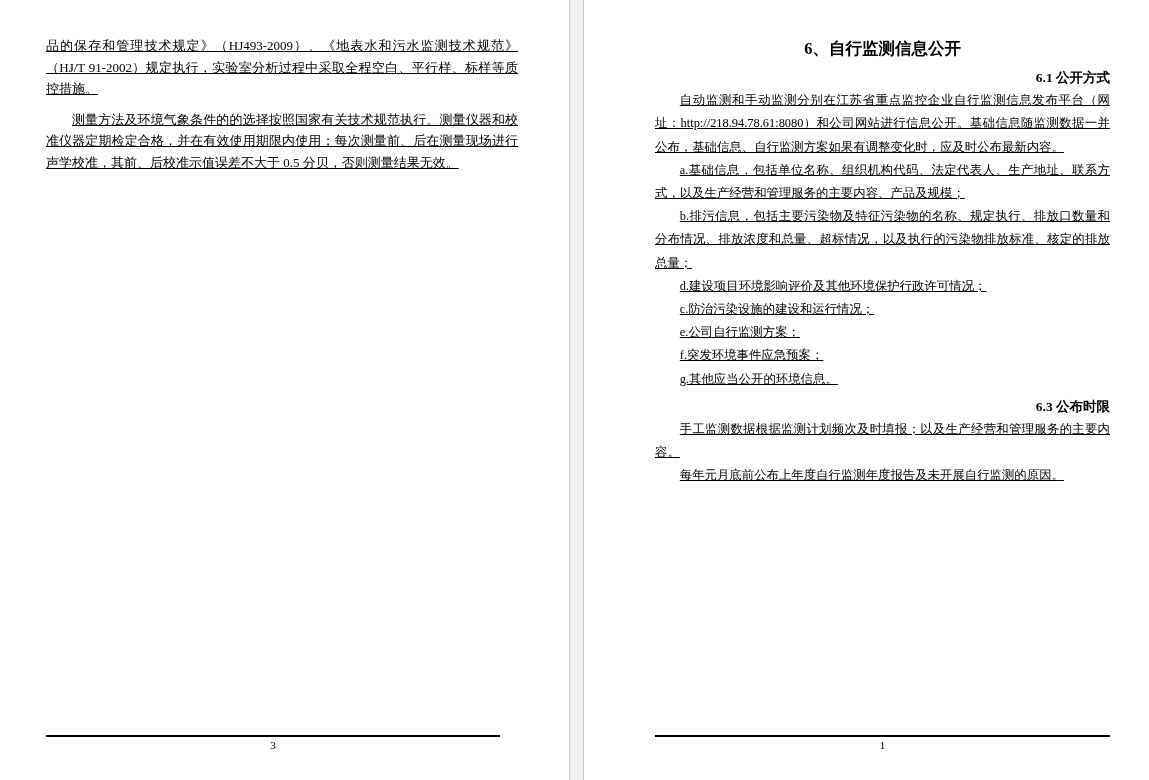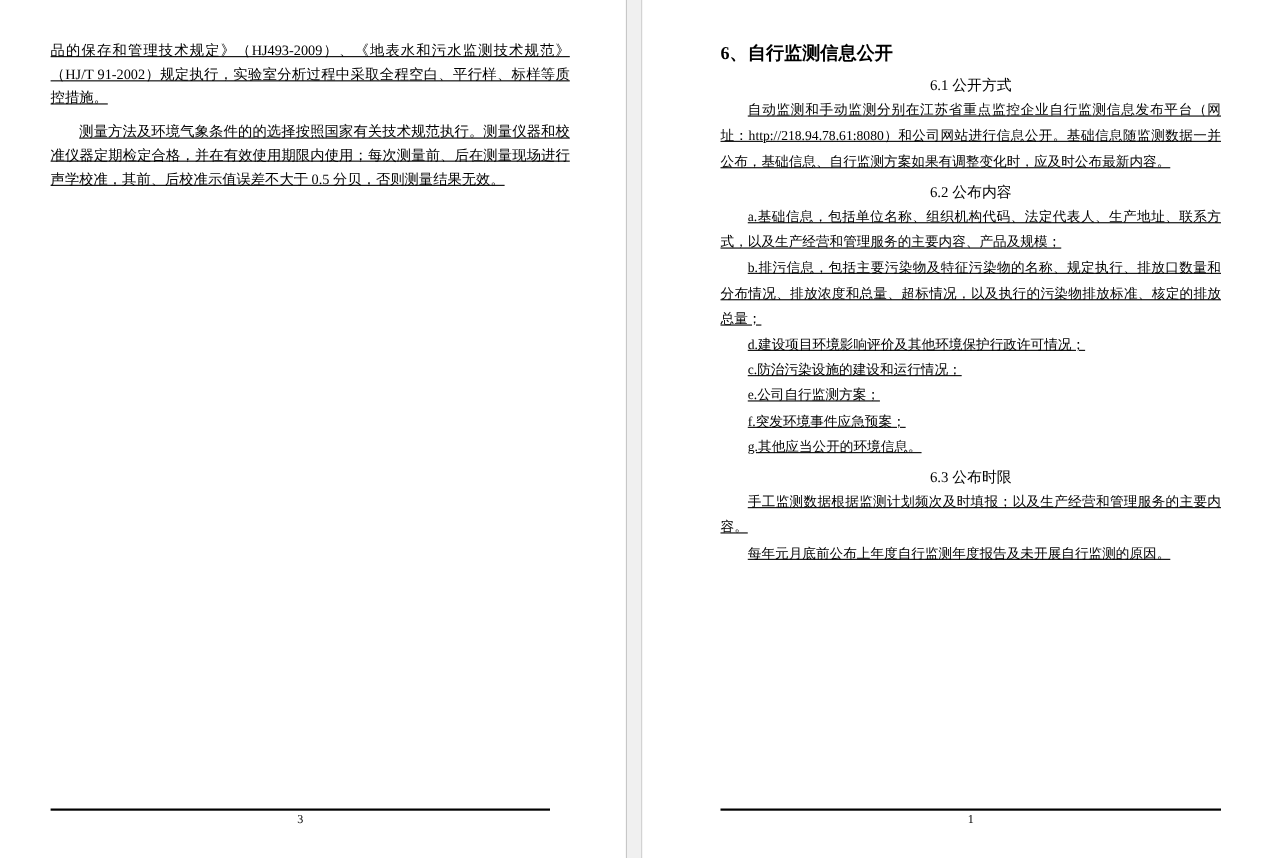--- a/index.html
+++ b/index.html
@@ -59,28 +59,28 @@
     width: 455px;
     font-size: 12.4px;
     line-height: 23.2px;
     text-align: justify;
   }
   .h1 {
     font-size: 16.5px;
     font-weight: bold;
     line-height: 22px;
     margin: 0 0 6px 0;
-    text-align: left;
+    text-align: center;
   }
   .h2 {
     font-size: 13.5px;
-    font-weight: normal;
+    font-weight: bold;
     line-height: 23.2px;
     margin: 4px 0 0 0;
-    text-align: center;
+    text-align: right;
   }
   
   .footer-rule {
     position: absolute;
     top: 735px;
     height: 0;
     border-top: 2px solid var(--footer_rule);
   }
   .page-left  .footer-rule { left: 46px; width: 454px; }
   .page-right .footer-rule { left: 71px; width: 455px; }
@@ -108,21 +108,20 @@
 
 <div class="gutter"></div>
 
 <section class="page page-right">
   <div class="body-right">
     <div class="h1">6、自行监测信息公开</div>
 
     <div class="h2">6.1 公开方式</div>
     <p class="indent">自动监测和手动监测分别在江苏省重点监控企业自行监测信息发布平台（网址：http://218.94.78.61:8080）和公司网站进行信息公开。基础信息随监测数据一并公布，基础信息、自行监测方案如果有调整变化时，应及时公布最新内容。</p>
 
-    <div class="h2">6.2 公布内容</div>
     <p class="indent">a.基础信息，包括单位名称、组织机构代码、法定代表人、生产地址、联系方式，以及生产经营和管理服务的主要内容、产品及规模；</p>
     <p class="indent">b.排污信息，包括主要污染物及特征污染物的名称、规定执行、排放口数量和分布情况、排放浓度和总量、超标情况，以及执行的污染物排放标准、核定的排放总量；</p>
     <p class="indent">d.建设项目环境影响评价及其他环境保护行政许可情况；</p>
     <p class="indent">c.防治污染设施的建设和运行情况；</p>
     <p class="indent">e.公司自行监测方案；</p>
     <p class="indent">f.突发环境事件应急预案；</p>
     <p class="indent">g.其他应当公开的环境信息。</p>
 
     <div class="h2">6.3 公布时限</div>
     <p class="indent">手工监测数据根据监测计划频次及时填报；以及生产经营和管理服务的主要内容。</p>

